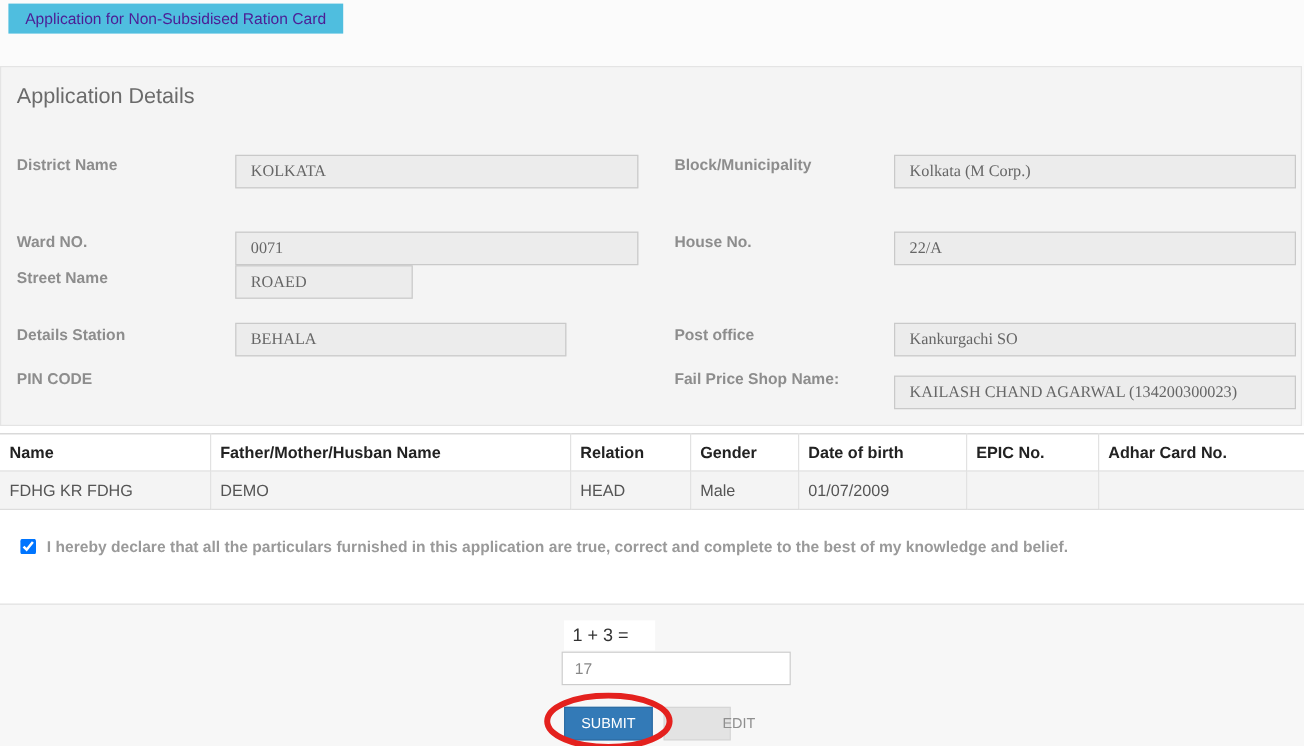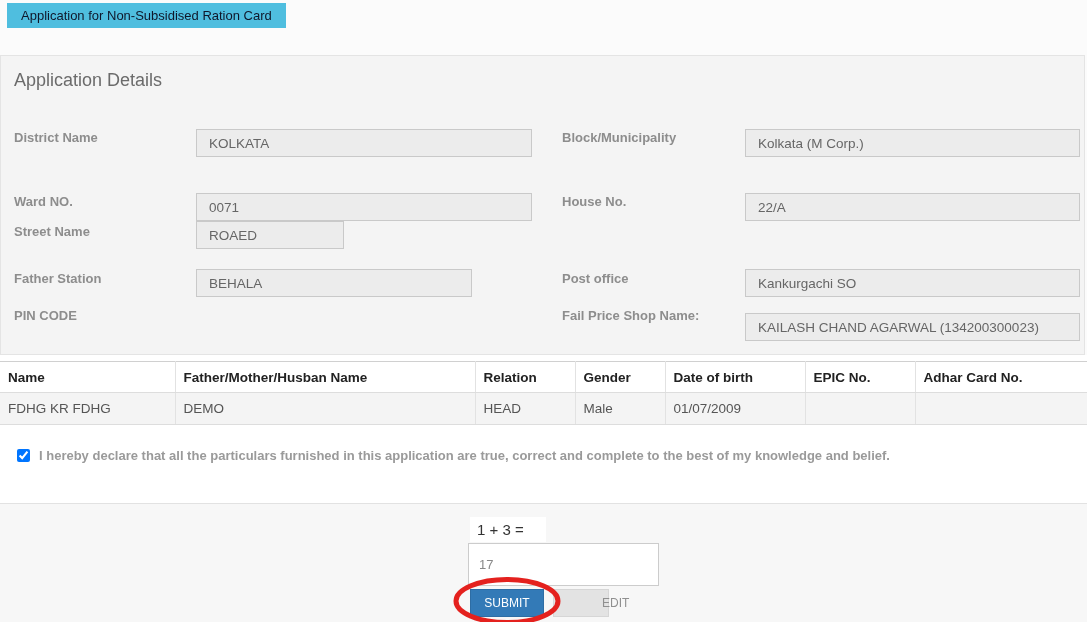--- a/index.html
+++ b/index.html
@@ -1,29 +1,29 @@
 <!DOCTYPE html>
 <html><head>
 <meta charset="utf-8">
 <style>
   html,body{margin:0;padding:0;}
   .page{position:relative;width:1087px;height:622px;background:#fbfbfb;
         font-family:"Liberation Sans",sans-serif;overflow:hidden;}
 
   .tab{position:absolute;left:7px;top:3px;height:25px;line-height:25px;
-       padding:0 14px;background:#4fbedf;color:#0f172a;font-size:13px;}
+       padding:0 14px;background:#4fbedf;color:#4c1d95;font-size:13px;}
 
   .panel{position:absolute;left:0;top:55px;width:1085px;height:300px;
          background:#f4f4f4;border:1px solid #e4e4e4;box-sizing:border-box;}
   .section-title{position:absolute;left:14px;top:70px;font-size:18px;color:#6b6b6b;}
 
   .flabel{position:absolute;font-size:13px;font-weight:bold;color:#8d8d8d;}
   .finput{position:absolute;height:28px;background:#ececec;border:1px solid #c9c9c9;
           box-sizing:border-box;font-size:13.5px;color:#666;padding:0 12px;
-          font-family:Liberation Sans, sans-serif;}
+          font-family:Liberation Serif, serif;}
 
   .white-band{position:absolute;left:0;top:355px;width:1087px;height:148px;background:#fff;}
   .footer-band{position:absolute;left:0;top:503px;width:1087px;height:119px;
                background:#f7f7f7;border-top:1px solid #e2e2e2;box-sizing:border-box;}
 
   table.members{position:absolute;left:0;top:361px;width:1087px;border-collapse:collapse;
                 table-layout:fixed;font-size:13.5px;}
   table.members th{border-top:1px solid #d0d0d0;border-bottom:1px solid #ddd;
                    border-right:1px solid #e2e2e2;background:#fff;color:#222;
                    text-align:left;padding:7px 8px;font-weight:bold;height:16px;}
@@ -31,21 +31,21 @@
                    background:#f4f4f4;color:#555;text-align:left;padding:8px;height:15px;}
   table.members th:last-child,table.members td:last-child{border-right:none;}
 
   .decl{position:absolute;left:17px;top:448px;display:flex;align-items:center;
         font-size:13px;font-weight:bold;color:#9a9a9a;}
   .decl input{margin:0 9px 0 0;width:13px;height:13px;}
 
   .captcha-q{position:absolute;left:470px;top:517px;width:76px;height:25px;
              background:#fff;font-size:15px;color:#333;line-height:25px;
              padding-left:7px;box-sizing:border-box;}
-  .captcha-input{position:absolute;left:468px;top:543px;width:191px;height:43px;
+  .captcha-input{position:absolute;left:468px;top:543px;width:191px;height:28px;
                  background:#fff;border:1px solid #ccc;box-sizing:border-box;
                  padding:0 10px;font-size:13px;color:#888;
                  font-family:"Liberation Sans",sans-serif;}
 
   .btn{position:absolute;top:589px;height:28px;font-size:12px;cursor:pointer;
        font-family:"Liberation Sans",sans-serif;}
   .btn-submit{left:470px;width:74px;background:#337ab7;color:#fff;border:1px solid #2e6da4;}
   .btn-edit{left:553px;width:48px;background:#e3e3e3;color:#8f8f8f;border:1px solid #d6d6d6;padding-left:48px;}
 
   .annot{position:absolute;left:452px;top:577px;width:110px;height:48px;pointer-events:none;}
@@ -69,21 +69,21 @@
   <input class="finput" style="left: 745px; top: 129px; width: 335px;" value="Kolkata (M Corp.)">
 
   <div class="flabel" style="left:14px;top:194px;">Ward NO.</div>
   <input class="finput" style="left: 196px; top: 193px; width: 336px;" value="0071">
   <div class="flabel" style="left:562px;top:194px;">House No.</div>
   <input class="finput" style="left: 745px; top: 193px; width: 335px;" value="22/A">
 
   <div class="flabel" style="left:14px;top:224px;">Street Name</div>
   <input class="finput" style="left: 196px; top: 221px; width: 148px;" value="ROAED">
 
-  <div class="flabel" style="left:14px;top:271px;">Father Station</div>
+  <div class="flabel" style="left:14px;top:271px;">Details Station</div>
   <input class="finput" style="left: 196px; top: 269px; width: 276px;" value="BEHALA">
   <div class="flabel" style="left:562px;top:271px;">Post office</div>
   <input class="finput" style="left: 745px; top: 269px; width: 335px;" value="Kankurgachi SO">
 
   <div class="flabel" style="left:14px;top:308px;">PIN CODE</div>
   <div class="flabel" style="left:562px;top:308px;">Fail Price Shop Name:</div>
   <input class="finput" style="left: 745px; top: 313px; width: 335px;" value="KAILASH CHAND AGARWAL (134200300023)">
 
   <table class="members">
     <colgroup>

